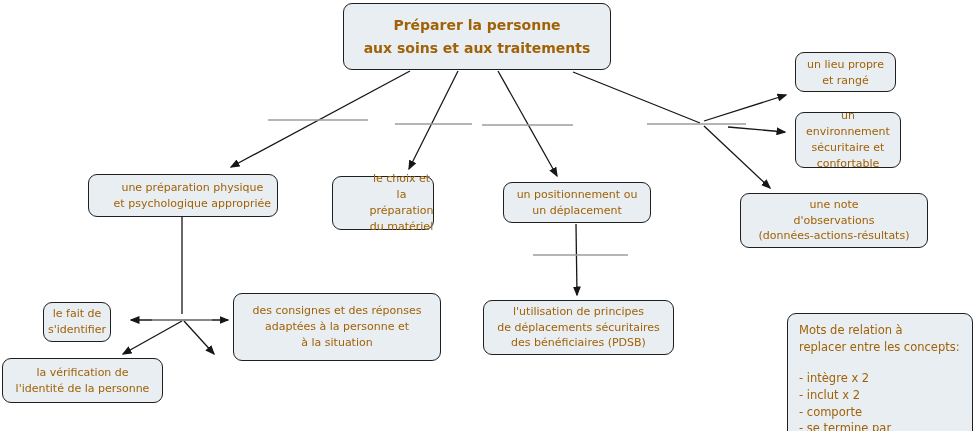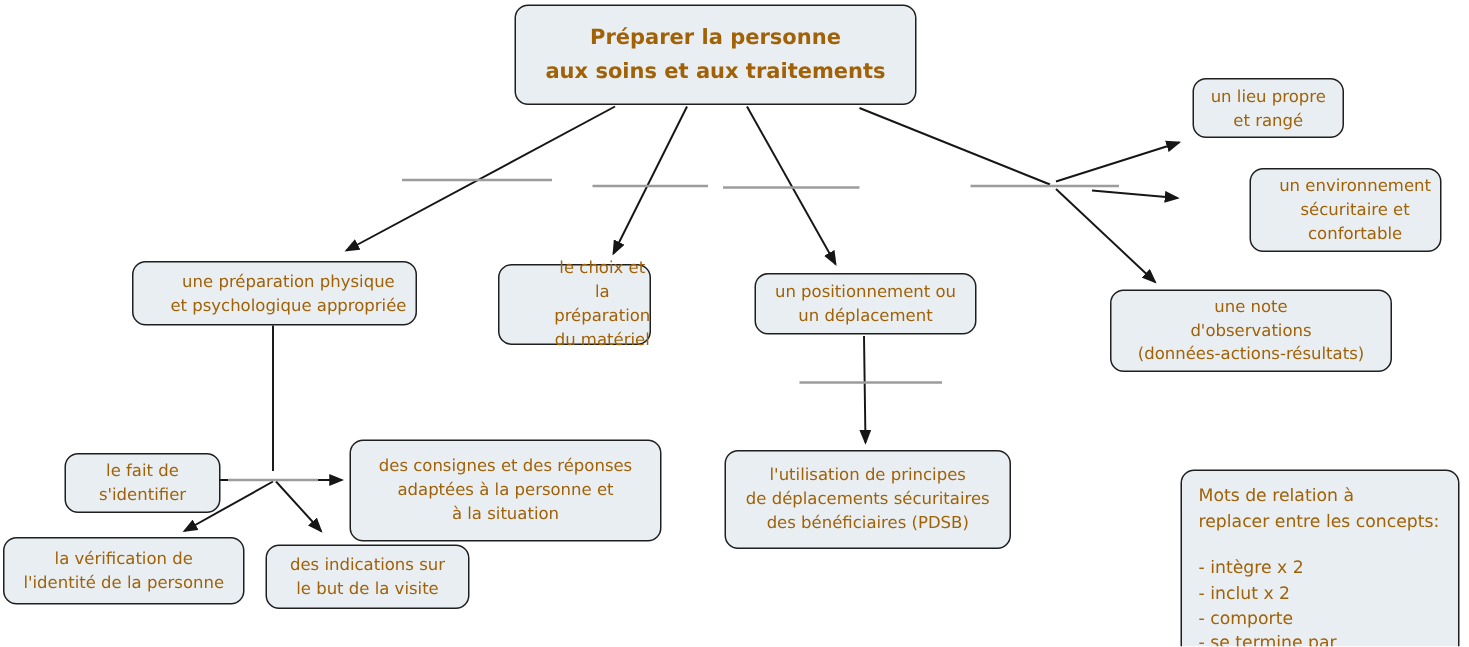--- a/index.html
+++ b/index.html
@@ -101,54 +101,50 @@
   <div class="node" style="left:503px; top:182px; width:148px; height:41px;text-align:center;">
     <span class="txt">un positionnement ou
 un déplacement</span>
   </div>
 
   <div class="node" style="left:795px; top:52px; width:101px; height:40px;align-items:flex-end;">
     <span class="txt">un lieu propre
 et rangé</span>
   </div>
 
-  <div class="node" style="left:833px; top:112px; width:128px; height:56px;justify-content:flex-end;">
+  <div class="node" style="left:795px; top:112px; width:106px; height:56px;justify-content:flex-end;">
     <span class="txt">un environnement
 sécuritaire et
 confortable</span>
   </div>
 
   <div class="node" style="left:740px; top:193px; width:188px; height:55px;align-items:center;">
     <span class="txt">une note
 d'observations
 (données-actions-résultats)</span>
   </div>
 
-  <div class="node" style="left:43px; top:302px; width:104px; height:40px;">
+  <div class="node" style="left:43px; top:302px; width:68px; height:40px;">
     <span class="txt">le fait de
 s'identifier</span>
   </div>
 
   <div class="node" style="left:233px; top:293px; width:208px; height:68px;">
     <span class="txt">des consignes et des réponses
 adaptées à la personne et
 à la situation</span>
   </div>
 
   <div class="node" style="left:2px; top:358px; width:161px; height:45px;">
     <span class="txt">la vérification de
 l'identité de la personne</span>
   </div>
 
-  <div class="node" style="left:177px; top:363px; width:136px; height:43px;">
-    <span class="txt">des indications sur
-le but de la visite</span>
-  </div>
 
-  <div class="node" style="left:483px; top:300px; width:191px; height:66px;">
+  <div class="node" style="left:483px; top:300px; width:191px; height:55px;">
     <span class="txt">l'utilisation de principes
 de déplacements sécuritaires
 des bénéficiaires (PDSB)</span>
   </div>
 
   <div class="node legend-node" style="left:787px; top:313px; width:186px; height:128px;">
     <div>
       <div class="txt">Mots de relation à
 replacer entre les concepts:</div>
       <div class="legend-items">

